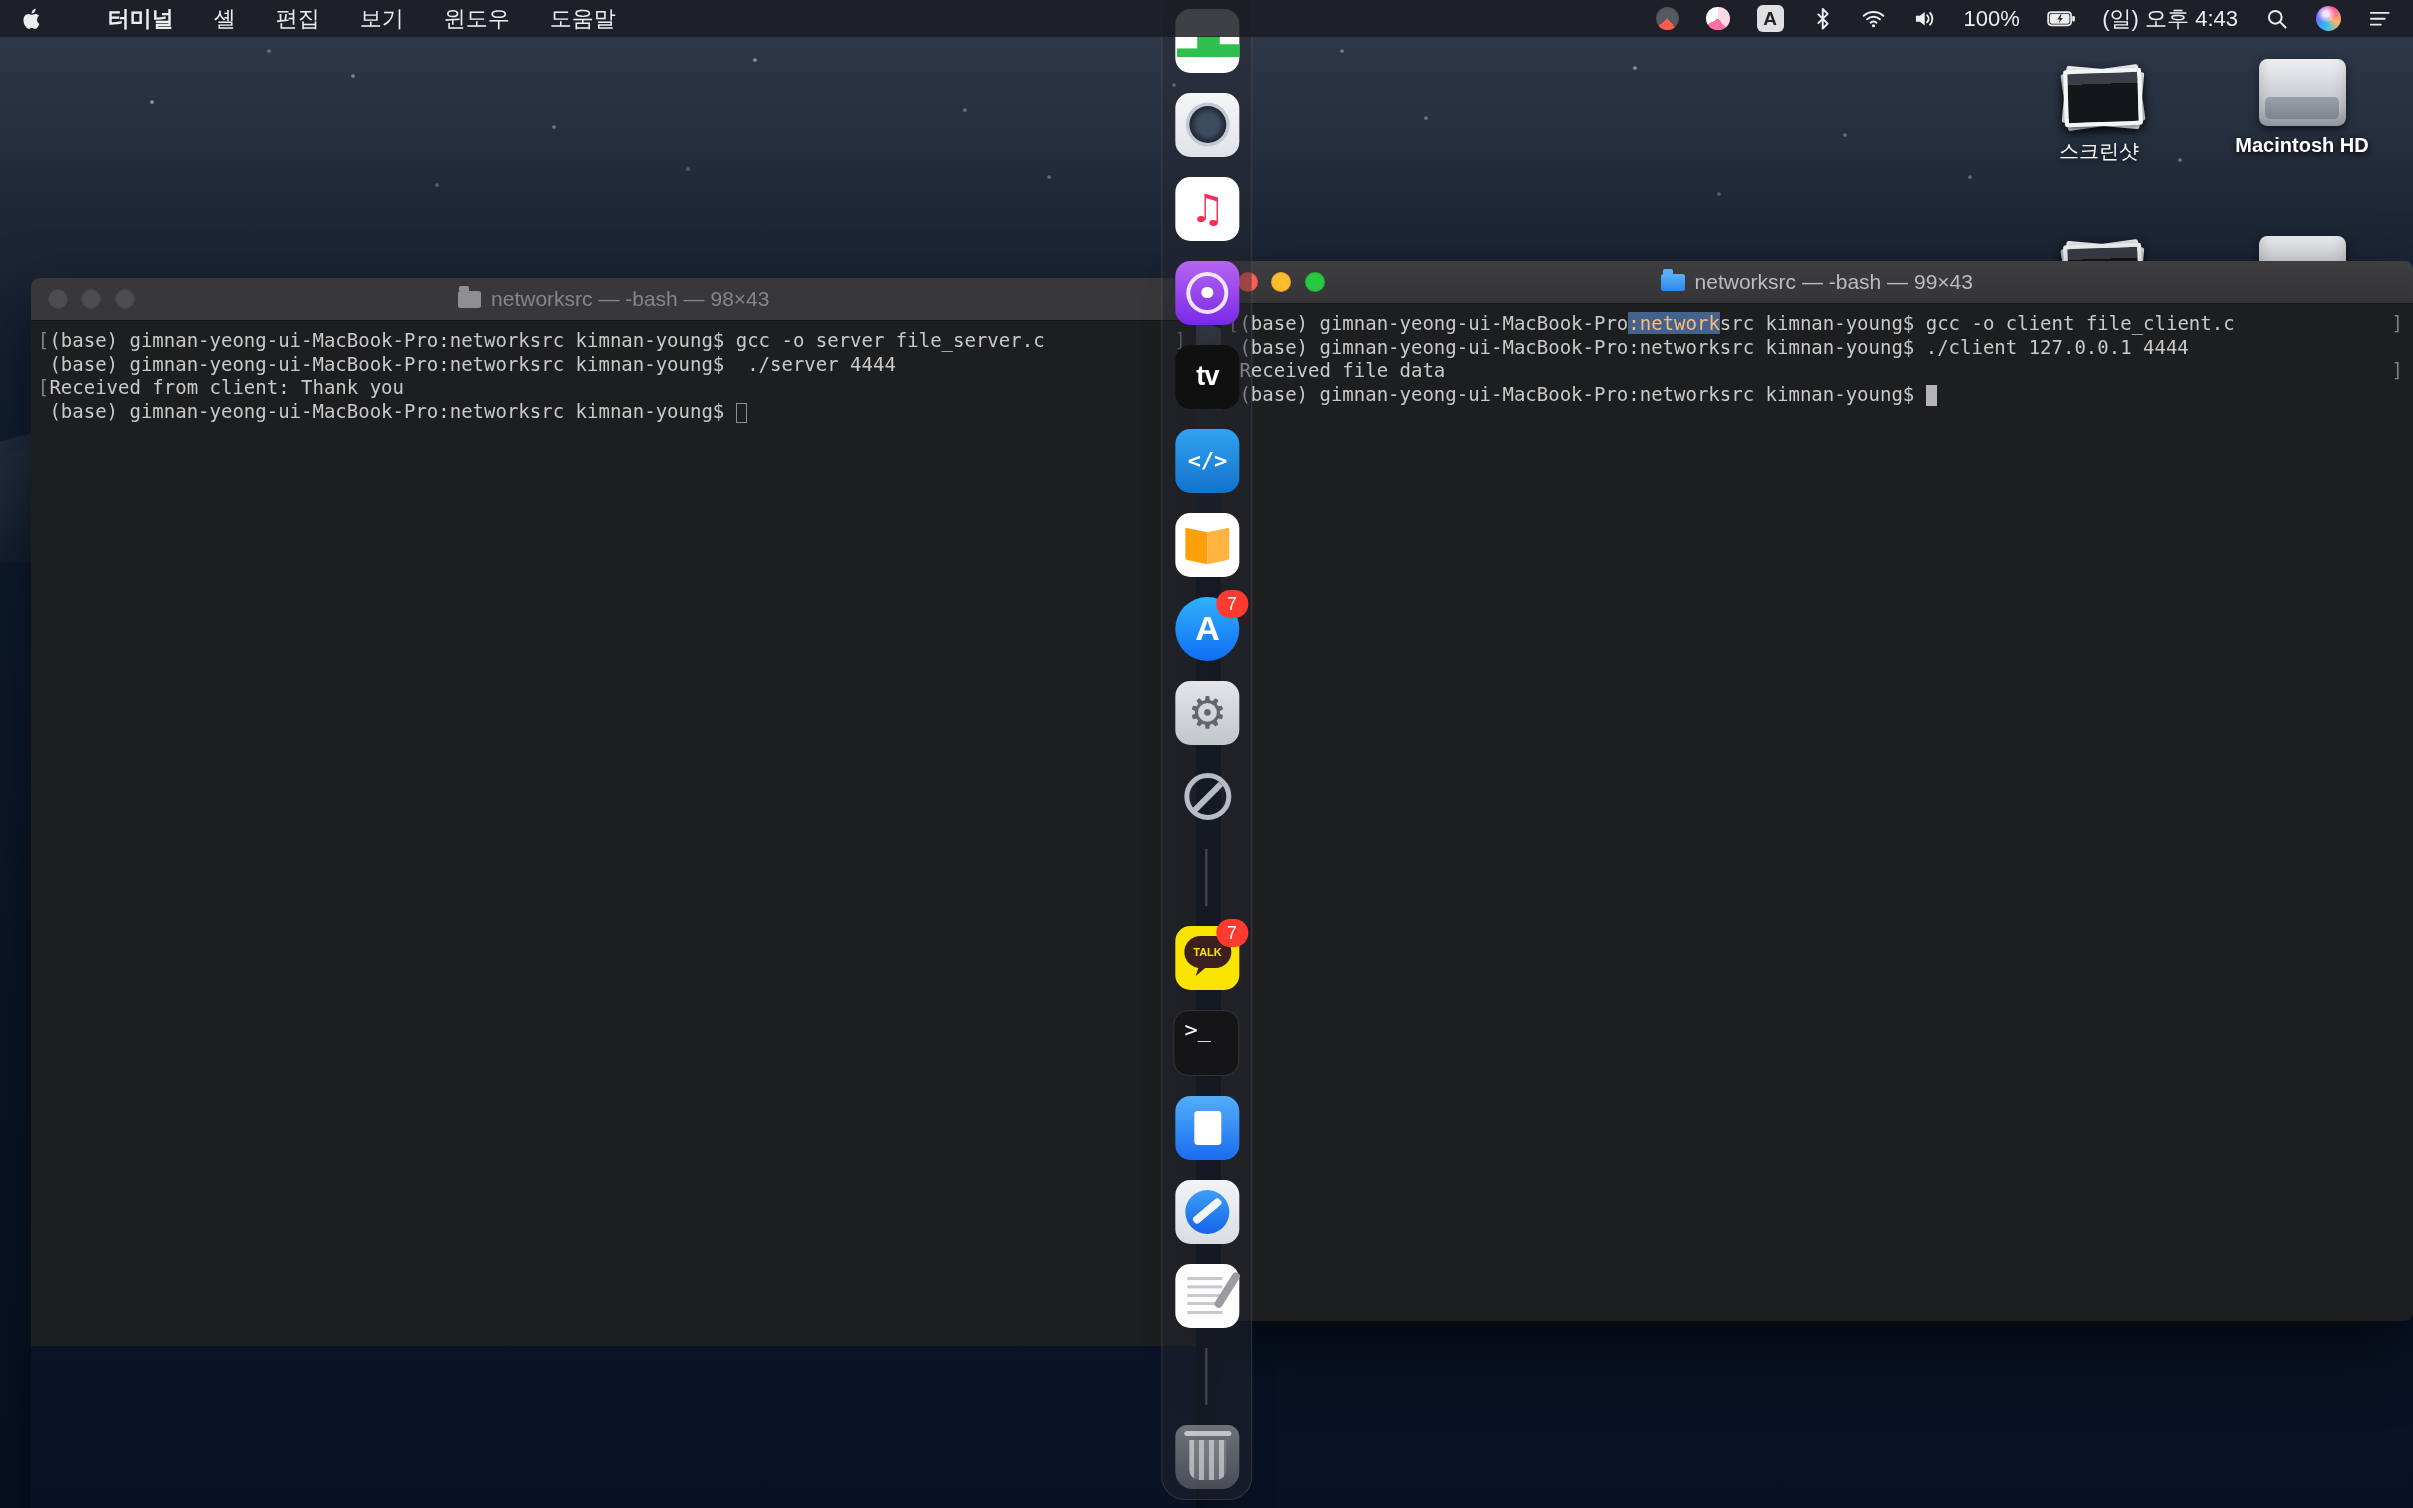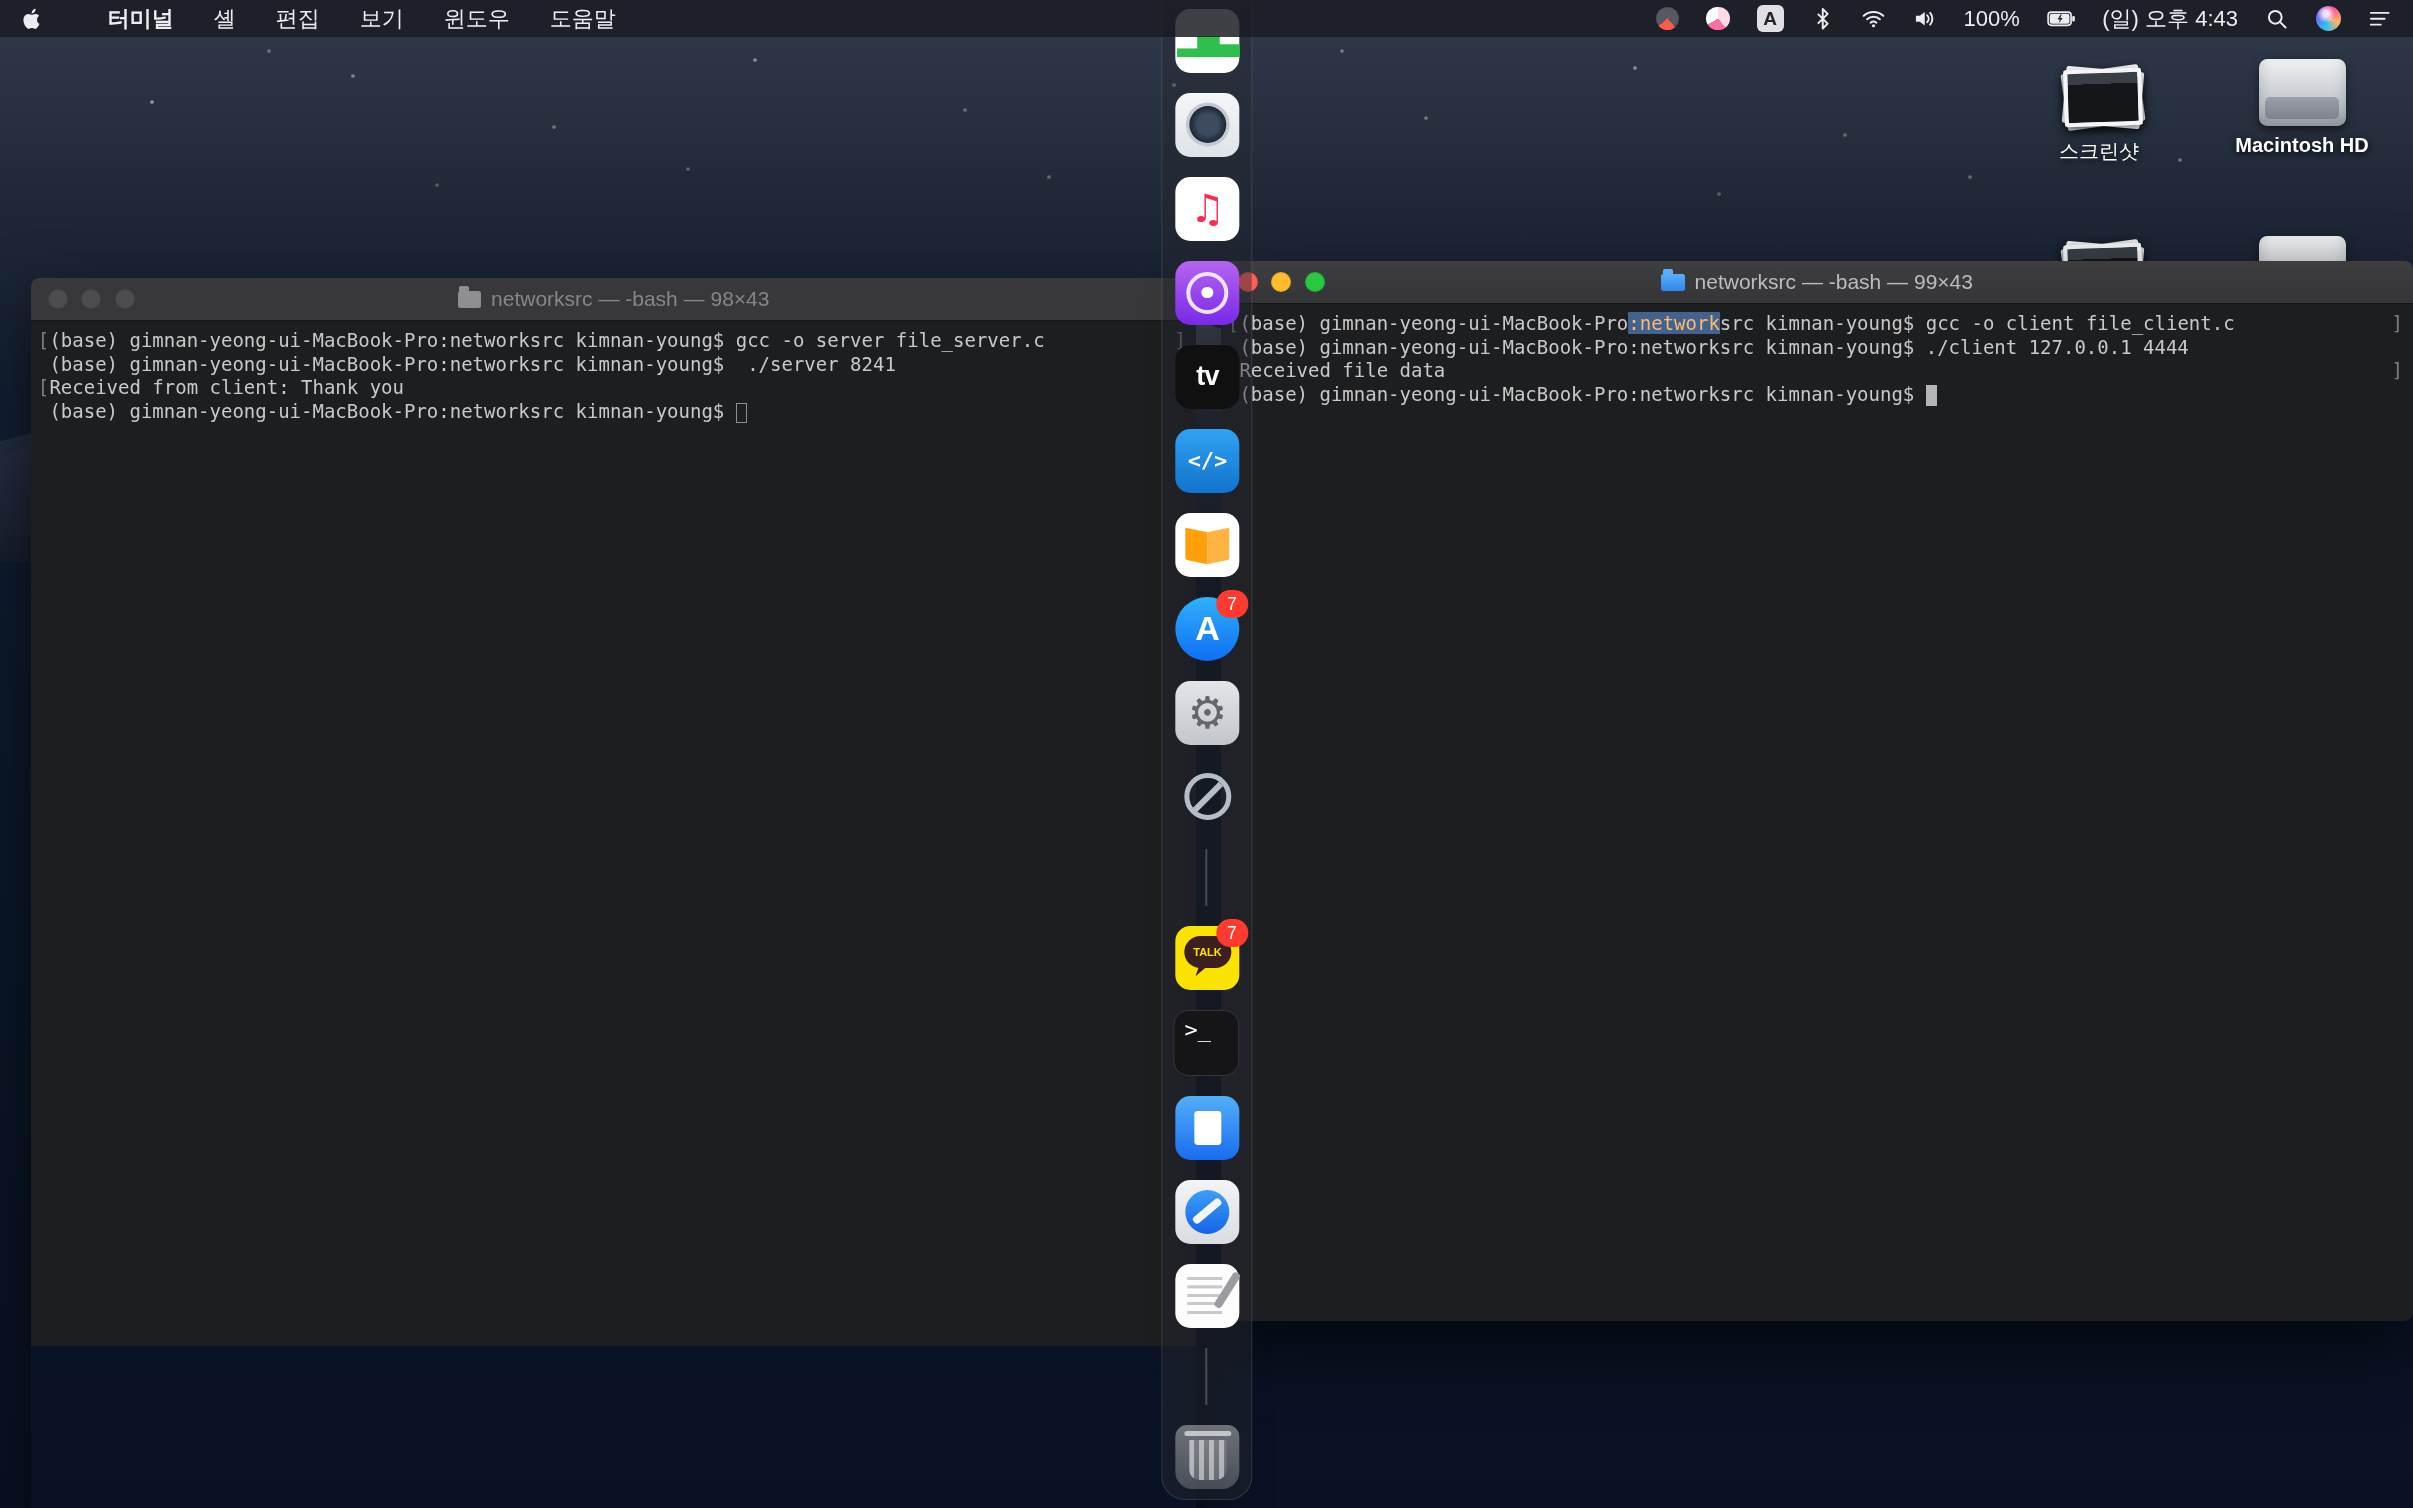--- a/index.html
+++ b/index.html
@@ -291,21 +291,21 @@
         <span class="light"></span>
         <span class="light"></span>
       </div>
       <div class="win-title">
         <span class="folder"></span>
         <span>networksrc — -bash — 98×43</span>
       </div>
     </div>
     <div class="term" id="term-left">
         <div class="tline"><span class="mark">[</span><span>(base) gimnan-yeong-ui-MacBook-Pro:networksrc kimnan-young$ gcc -o server file_server.c</span><span class="mark-right">]</span></div>
-        <div class="tline"><span class="mark"></span><span>(base) gimnan-yeong-ui-MacBook-Pro:networksrc kimnan-young$  ./server 8241</span></div>
+        <div class="tline"><span class="mark"></span><span>(base) gimnan-yeong-ui-MacBook-Pro:networksrc kimnan-young$  ./server 4444</span></div>
         <div class="tline"><span class="mark">[</span><span>Received from client: Thank you</span><span class="mark-right">]</span></div>
         <div class="tline"><span class="mark"></span><span>(base) gimnan-yeong-ui-MacBook-Pro:networksrc kimnan-young$ </span><span class="cursor hollow"></span></div>
       </div>
   </div>
 
   <div class="win" id="win-right">
     <div class="titlebar">
       <div class="lights">
         <span class="light red"></span>
         <span class="light yellow"></span>

